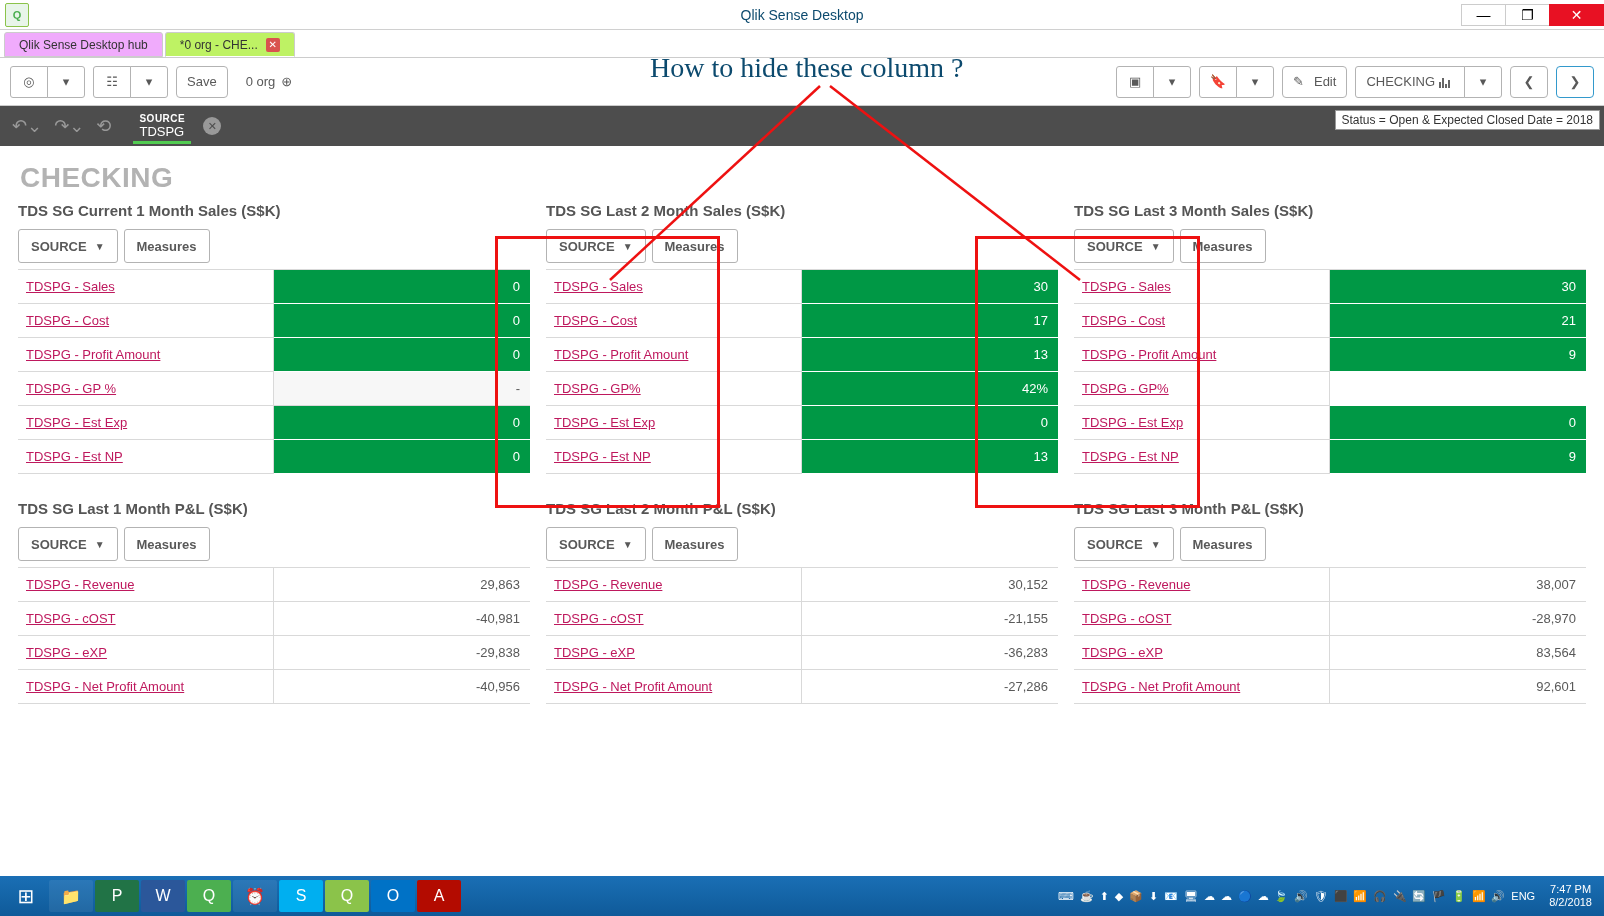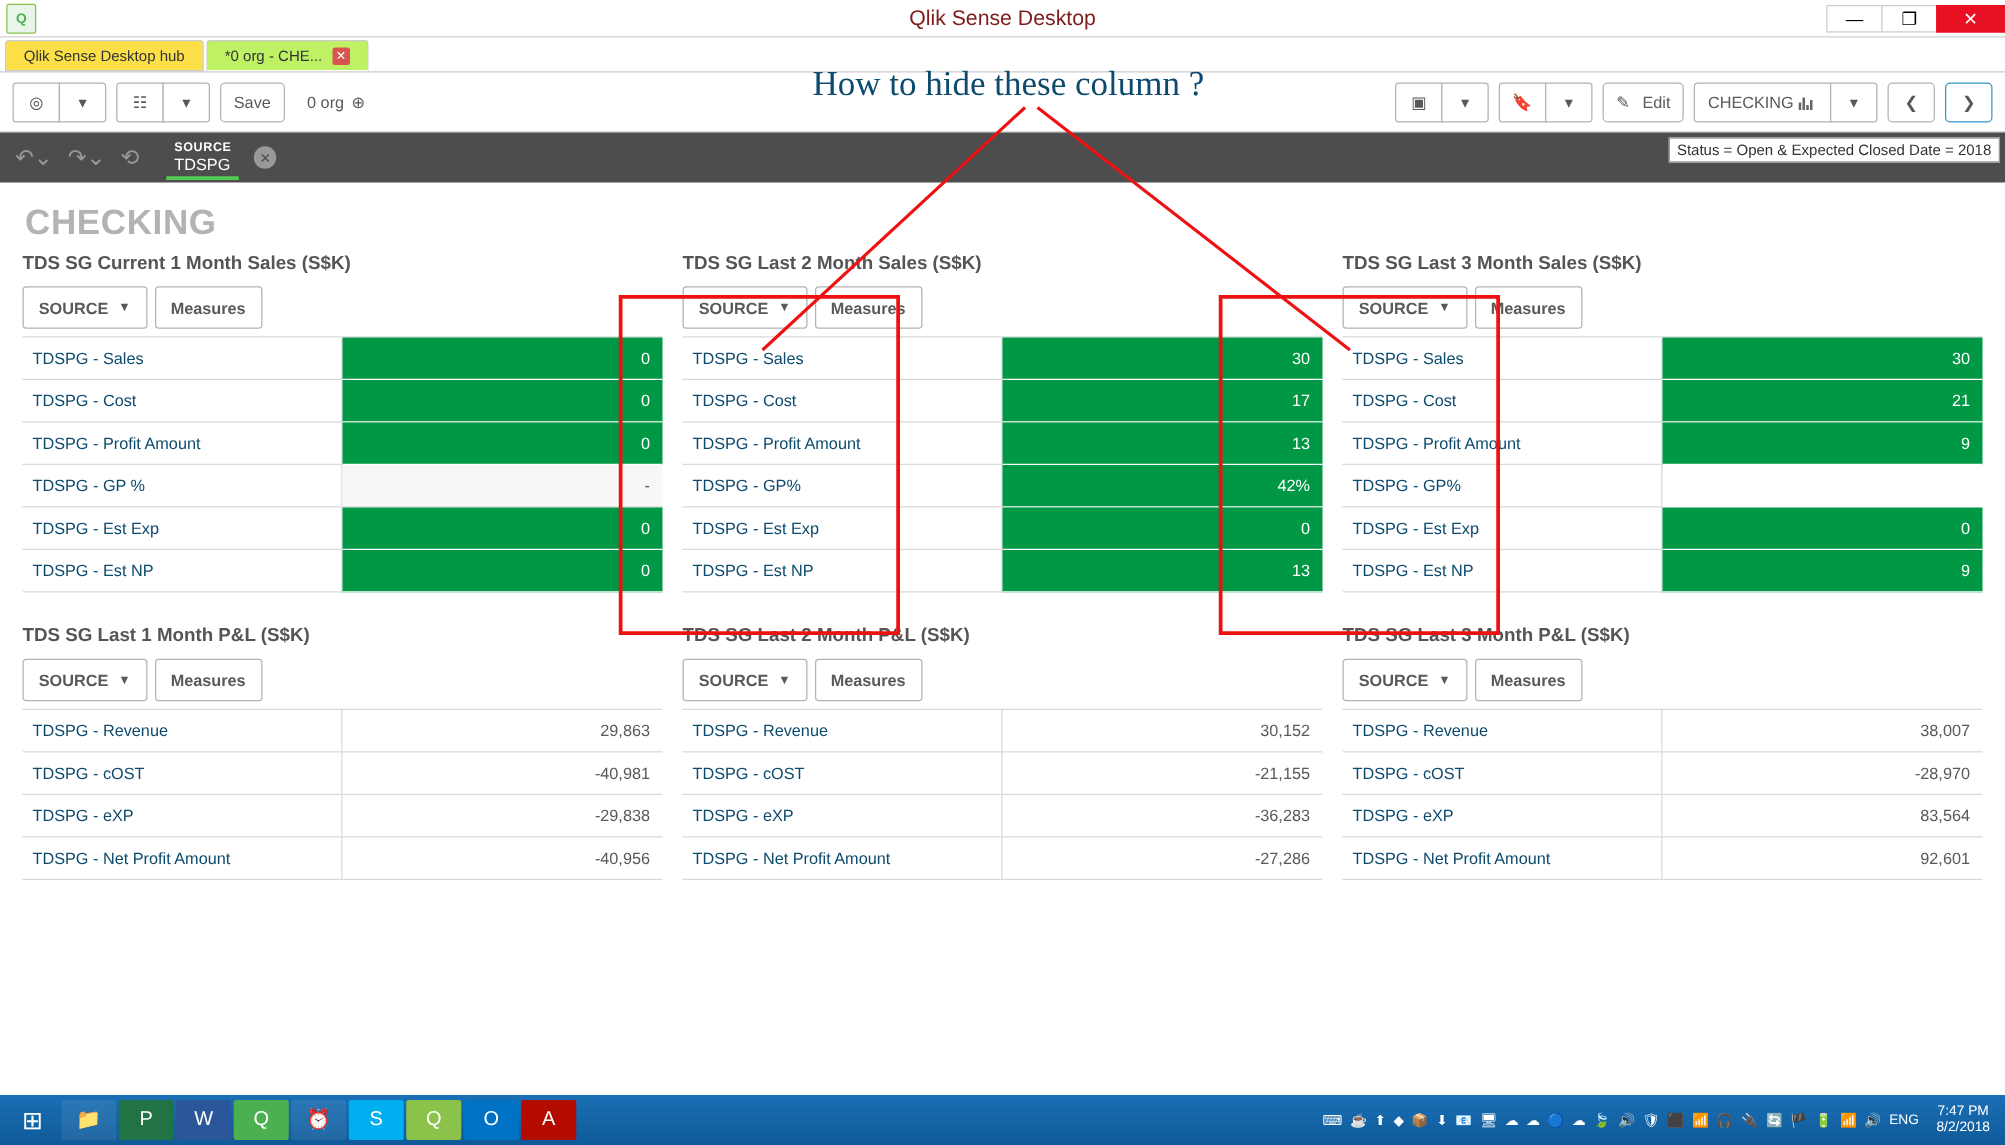--- a/index.html
+++ b/index.html
@@ -1,25 +1,25 @@
 <!DOCTYPE html>
 <html><head>
 <meta charset="utf-8">
 <style>
 * { box-sizing: border-box; margin: 0; padding: 0; }
 body { font-family: "Segoe UI", Arial, sans-serif; font-size: 13px; background: #fff; width: 1604px; height: 916px; overflow: hidden; position: relative; }
 .titlebar { height: 30px; background: #fff; border-bottom: 1px solid #d0d0d0; display: flex; align-items: center; position: relative; }
 .titlebar .app-icon { width: 24px; height: 24px; margin: 0 5px; background: #e8f5e9; border: 1px solid #8bc34a; display:flex; align-items:center; justify-content:center; font-size:11px; color:#4caf50; font-weight:bold; border-radius:2px; }
-.titlebar .title { position: absolute; left: 50%; transform: translateX(-50%); font-size: 17px; color: #7f1d1d; }
+.titlebar .title { position: absolute; left: 50%; transform: translateX(-50%); font-size: 14px; color: #0c4a6e; }
 .titlebar .win-controls { margin-left: auto; display: flex; }
 .titlebar .win-btn { width: 45px; height: 22px; display: flex; align-items: center; justify-content: center; font-size: 14px; background:#fff; border:1px solid #ccc; margin-left:-1px; }
 .titlebar .win-btn.close { background: #e81123; color: #fff; border-color:#e81123; width:55px; }
 .tabbar { height: 28px; display: flex; align-items: stretch; background: #fff; border-bottom: 1px solid #ccc; padding-left:4px; }
 .tabbar .tab { padding: 0 14px; display: flex; align-items: center; font-size: 12px; color: #333; border: 1px solid #ccc; border-bottom: 1px solid #fff; background:#bef264; margin-right:2px; margin-top:2px; border-radius: 3px 3px 0 0; position:relative; }
-.tabbar .tab.inactive { background:#fde047; border-bottom-color:#ccc;text-align:center; }
+.tabbar .tab.inactive { background:#f0abfc; border-bottom-color:#ccc;text-align:center; }
 .tabbar .tab .close-x { width:14px; height:14px; background:#d9534f; color:#fff; font-size:10px; display:flex; align-items:center; justify-content:center; margin-left:8px; border-radius:2px; }
 .toolbar { height: 48px; display: flex; align-items: center; padding: 0 10px; gap: 8px; border-bottom: 1px solid #ccc; }
 .tbtn { height: 32px; border: 1px solid #b3b3b3; background: #fff; border-radius: 4px; display: flex; align-items: center; justify-content: center; padding: 0 10px; font-size: 13px; color:#595959; cursor:pointer; }
 .tbtn.icon-only { width: 38px; padding:0; }
 .tbtn-group { display:flex; }
 .tbtn-group .tbtn { border-radius:0; margin-left:-1px; }
 .tbtn-group .tbtn:first-child { border-radius:3px 0 0 3px; margin-left:0; }
 .tbtn-group .tbtn:last-child { border-radius:0 3px 3px 0; }
 .toolbar .spacer { flex: 1; }
 .selbar { height: 40px; background: #4d4d4d; color: #fff; display: flex; align-items: center; padding: 0 12px; position:relative; }
@@ -30,21 +30,21 @@
 .selbar .sel-clear { margin-left: 12px; width:18px; height:18px; border-radius:50%; background:#999; color:#4d4d4d; display:flex; align-items:center; justify-content:center; font-size:11px; }
 .selbar .status-chip { position:absolute; right:4px; top:4px; background:#fff; color:#333; border:1px solid #999; padding:2px 6px; font-size:12px; }
 .sheet-title { font-size: 28px; color: #b3b3b3; font-weight: bold; padding: 16px 20px 8px; letter-spacing:0.5px; }
 .grid { display: grid; grid-template-columns: repeat(3, 1fr); gap: 16px; padding: 0 18px; }
 .panel-title { font-size: 15px; font-weight: bold; color: #555; margin-bottom: 10px; }
 .panel-head { display:flex; gap:6px; margin-bottom:6px; }
 .pbtn { height: 34px; border: 1px solid #b3b3b3; background: #fff; border-radius: 3px; display: flex; align-items: center; padding: 0 12px; font-size: 13px; color:#595959; font-weight:bold; }
 .pbtn .caret { margin-left:8px; font-size:10px; }
 .tbl { border-top:1px solid #d9d9d9; }
 .row { display:flex; height:34px; align-items:stretch; }
-.cell-label { flex:0 0 50%; border-bottom:1px solid #d9d9d9; border-right:1px solid #d9d9d9; display:flex; align-items:center; padding:0 8px; font-size:13px; color:#0c4a6e; }
+.cell-label { flex:0 0 50%; border-bottom:1px solid #d9d9d9; border-right:1px solid #d9d9d9; display:flex; align-items:center; padding:0 8px; font-size:13px; color:#be185d;text-decoration:underline; }
 .cell-value { flex:1; border-bottom:1px solid #d9d9d9; display:flex; align-items:center; justify-content:flex-end; padding:0 10px; font-size:13px; color:#595959; }
 .cell-value.green { background:#009845; color:#fff; border-bottom:1px solid #fff; }
 .cell-value.plain { background:#f7f7f7; }
 .taskbar { position:absolute; bottom:0; left:0; right:0; height:40px; background: linear-gradient(#1a6fb5,#0f5a99); display:flex; align-items:center; padding:0 4px; color:#fff; font-size:11px; }
 .taskbar .start { width:44px; height:40px; display:flex; align-items:center; justify-content:center; font-size:20px; }
 .taskbar .tb-icon { width:44px; height:32px; margin:0 1px; background:rgba(255,255,255,0.08); display:flex; align-items:center; justify-content:center; font-size:16px; border-radius:2px; }
 .taskbar .tray { margin-left:auto; display:flex; align-items:center; gap:6px; padding-right:8px; }
 .taskbar .clock { text-align:center; line-height:1.2; font-size:11px; margin-left:8px; }
 .annotation { position:absolute; color:#0c4a6e; font-family: "Times New Roman", serif; font-size:28px; pointer-events:none; z-index:50; }
 .redbox { position:absolute; border:3px solid #e11; pointer-events:none; z-index:49; }

